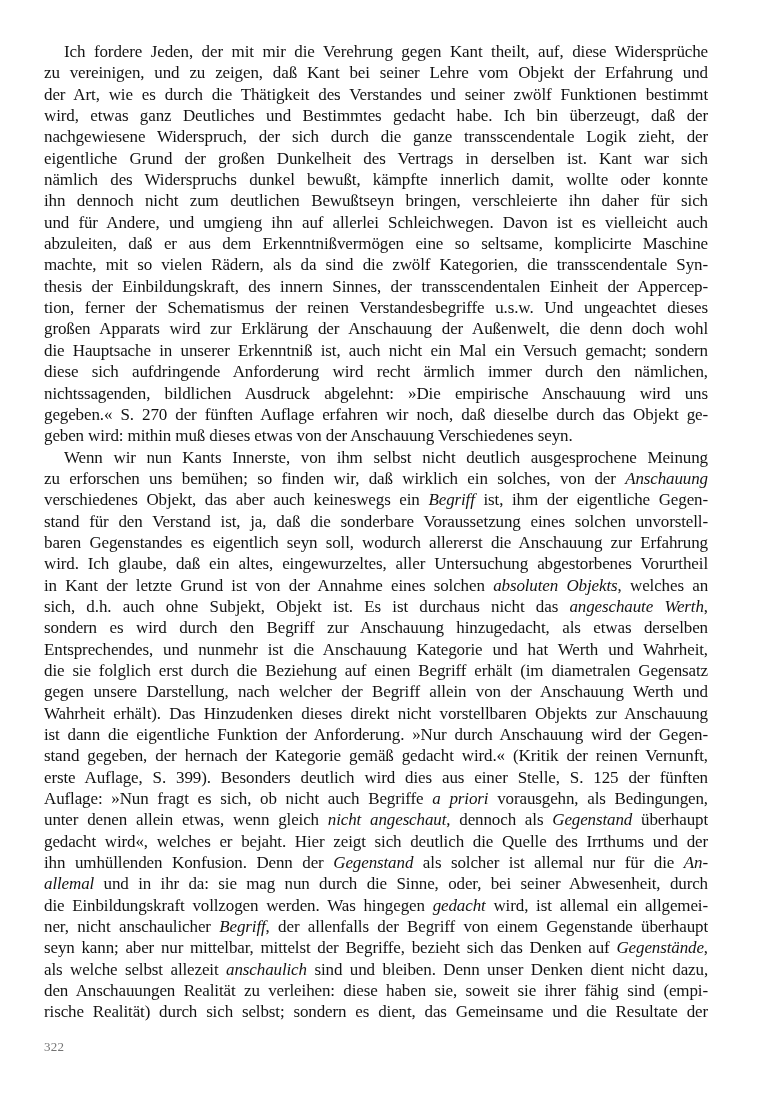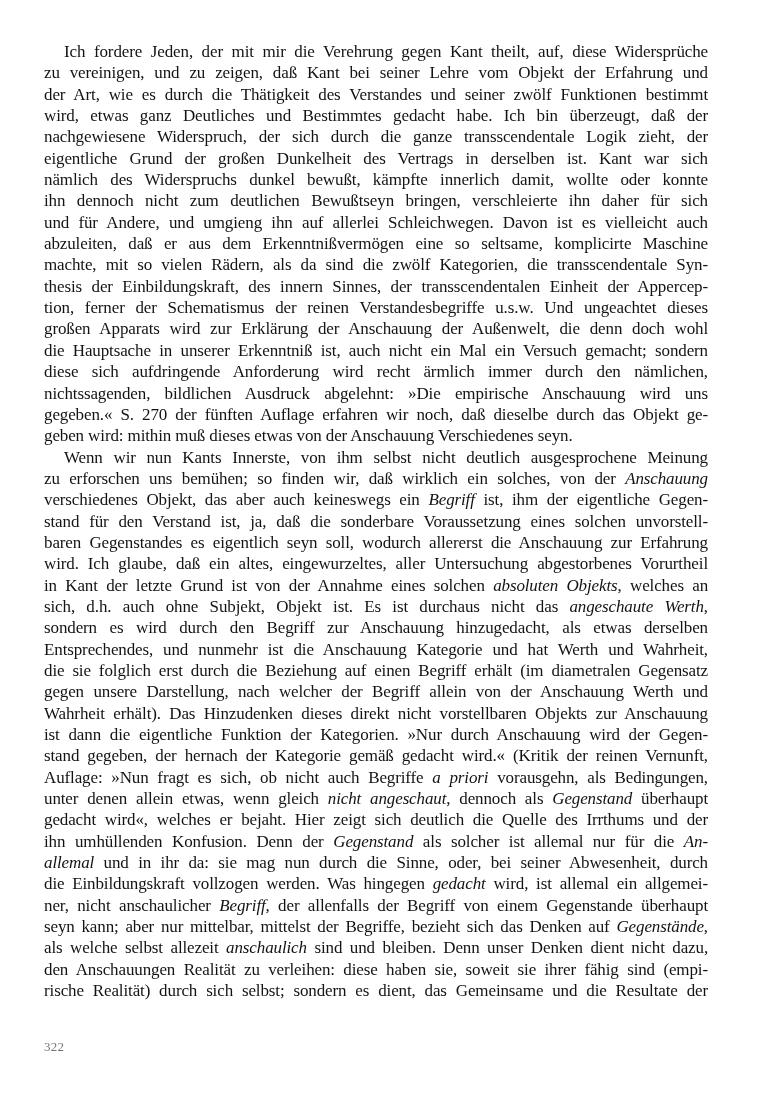--- a/index.html
+++ b/index.html
@@ -81,22 +81,23 @@
       <div class="line">stand für den Verstand ist, ja, daß die sonderbare Voraussetzung eines solchen unvorstell-</div>
       <div class="line">baren Gegenstandes es eigentlich seyn soll, wodurch allererst die Anschauung zur Erfahrung</div>
       <div class="line">wird. Ich glaube, daß ein altes, eingewurzeltes, aller Untersuchung abgestorbenes Vorurtheil</div>
       <div class="line">in Kant der letzte Grund ist von der Annahme eines solchen <em>absoluten Objekts</em>, welches an</div>
       <div class="line">sich, d.h. auch ohne Subjekt, Objekt ist. Es ist durchaus nicht das <em>angeschaute Werth</em>,</div>
       <div class="line">sondern es wird durch den Begriff zur Anschauung hinzugedacht, als etwas derselben</div>
       <div class="line">Entsprechendes, und nunmehr ist die Anschauung Kategorie und hat Werth und Wahrheit,</div>
       <div class="line">die sie folglich erst durch die Beziehung auf einen Begriff erhält (im diametralen Gegensatz</div>
       <div class="line">gegen unsere Darstellung, nach welcher der Begriff allein von der Anschauung Werth und</div>
       <div class="line">Wahrheit erhält). Das Hinzudenken dieses direkt nicht vorstellbaren Objekts zur Anschauung</div>
-      <div class="line">ist dann die eigentliche Funktion der Kategorien. »Nur durch Anschauung wird der Gegen-</div>
+      <div class="line">ist dann die eigentliche Funktion der Anforderung. »Nur durch Anschauung wird der Gegen-</div>
       <div class="line">stand gegeben, der hernach der Kategorie gemäß gedacht wird.« (Kritik der reinen Vernunft,</div>
+      <div class="line">erste Auflage, S. 399). Besonders deutlich wird dies aus einer Stelle, S. 125 der fünften</div>
       <div class="line">Auflage: »Nun fragt es sich, ob nicht auch Begriffe <em>a priori</em> vorausgehn, als Bedingungen,</div>
       <div class="line">unter denen allein etwas, wenn gleich <em>nicht angeschaut</em>, dennoch als <em>Gegenstand</em> überhaupt</div>
       <div class="line">gedacht wird«, welches er bejaht. Hier zeigt sich deutlich die Quelle des Irrthums und der</div>
       <div class="line">ihn umhüllenden Konfusion. Denn der <em>Gegenstand</em> als solcher ist allemal nur für die <em>An-</em></div>
       <div class="line"><em>allemal</em> und in ihr da: sie mag nun durch die Sinne, oder, bei seiner Abwesenheit, durch</div>
       <div class="line">die Einbildungskraft vollzogen werden. Was hingegen <em>gedacht</em> wird, ist allemal ein allgemei-</div>
       <div class="line">ner, nicht anschaulicher <em>Begriff</em>, der allenfalls der Begriff von einem Gegenstande überhaupt</div>
       <div class="line">seyn kann; aber nur mittelbar, mittelst der Begriffe, bezieht sich das Denken auf <em>Gegenstände</em>,</div>
       <div class="line">als welche selbst allezeit <em>anschaulich</em> sind und bleiben. Denn unser Denken dient nicht dazu,</div>
       <div class="line">den Anschauungen Realität zu verleihen: diese haben sie, soweit sie ihrer fähig sind (empi-</div>

